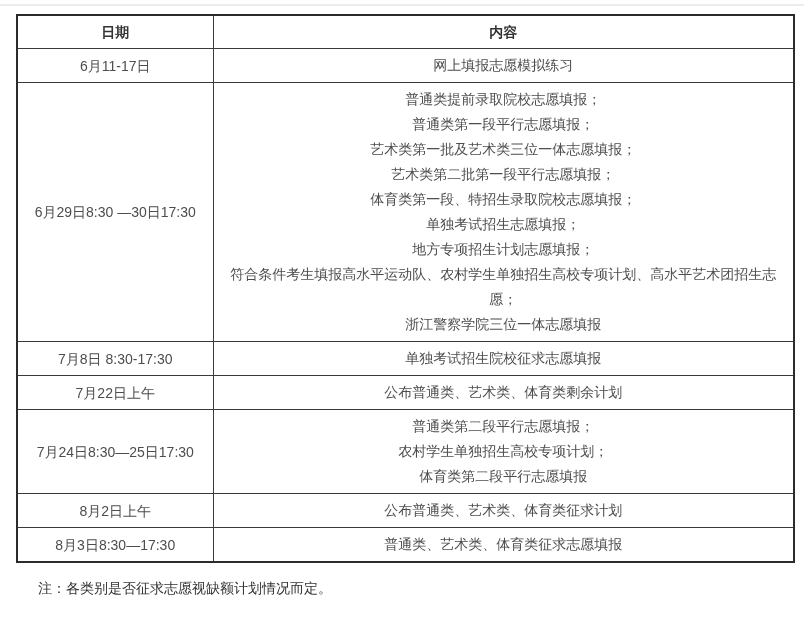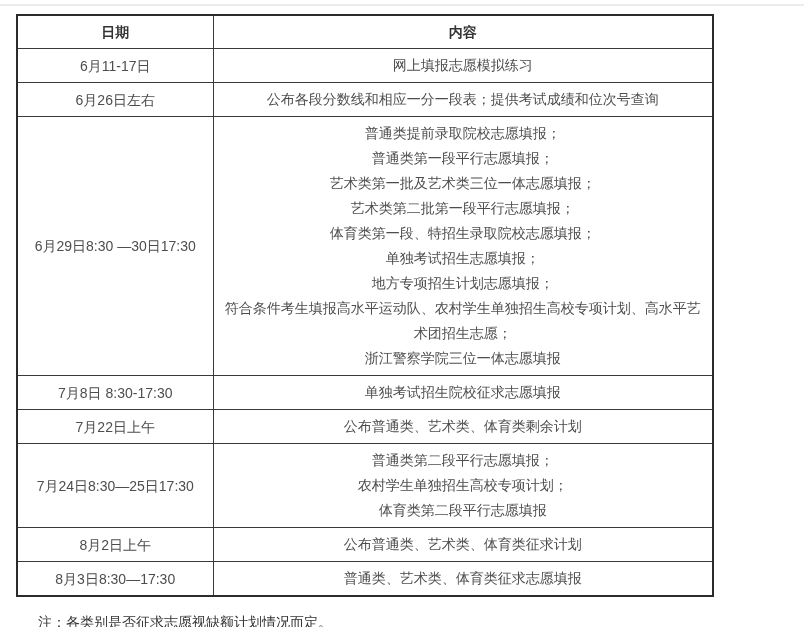--- a/index.html
+++ b/index.html
@@ -18,21 +18,21 @@
     overflow: hidden;
   }
   .top-divider {
     height: 2px;
     background: #ececec;
     margin: 4px 0 8px 0;
   }
   table.schedule-table {
     border-collapse: collapse;
     table-layout: fixed;
-    width: 698px;
+    width: 779px;
     margin-left: 16px;
     border: 2px solid #2b2b2b;
   }
   table.schedule-table th,
   table.schedule-table td {
     border: 1px solid #3a3a3a;
   }
   th.col-date { width: 196px; }
   table.schedule-table th {
     font-weight: bold;
@@ -81,26 +81,20 @@
       </tr>
     </thead>
     <tbody>
   <tr>
     <td class="date-cell">6月11-17日</td>
     <td class="content-cell">
             <div class="content-line">网上填报志愿模拟练习</div>
           </td>
   </tr>
 
-  <tr>
-    <td class="date-cell">6月26日左右</td>
-    <td class="content-cell">
-            <div class="content-line">公布各段分数线和相应一分一段表；提供考试成绩和位次号查询</div>
-          </td>
-  </tr>
 
   <tr>
     <td class="date-cell">6月29日8:30 —30日17:30</td>
     <td class="content-cell">
             <div class="content-line">普通类提前录取院校志愿填报；</div>
             <div class="content-line">普通类第一段平行志愿填报；</div>
             <div class="content-line">艺术类第一批及艺术类三位一体志愿填报；</div>
             <div class="content-line">艺术类第二批第一段平行志愿填报；</div>
             <div class="content-line">体育类第一段、特招生录取院校志愿填报；</div>
             <div class="content-line">单独考试招生志愿填报；</div>

